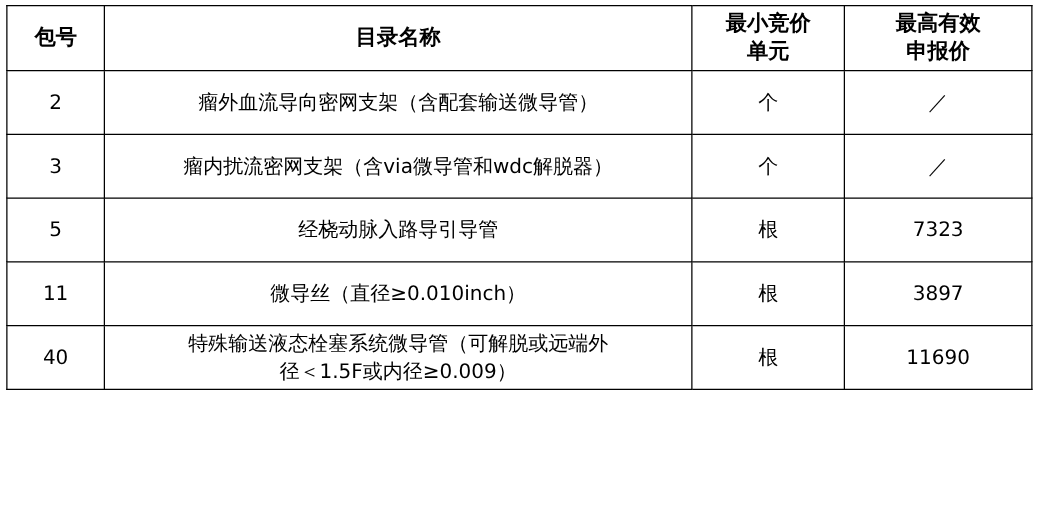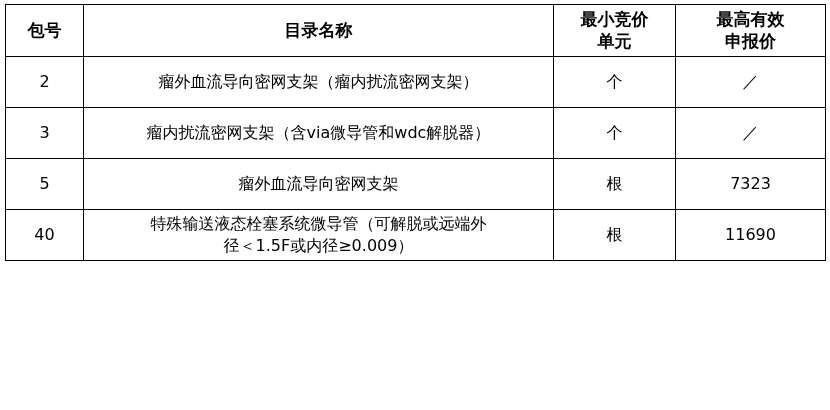--- a/index.html
+++ b/index.html
@@ -84,35 +84,41 @@
         </th>
         <th>
           <div>最高有效</div>
           <div>申报价</div>
         </th>
       </tr>
     </thead>
     <tbody>
       <tr>
         <td class="cell-pkg">2</td>
-        <td class="cell-name">瘤外血流导向密网支架（瘤内扰流密网支架）</td>
+        <td class="cell-name">瘤外血流导向密网支架（含配套输送微导管）</td>
         <td class="cell-unit">个</td>
         <td class="cell-price">／</td>
       </tr>
       <tr>
         <td class="cell-pkg">3</td>
         <td class="cell-name">瘤内扰流密网支架（含via微导管和wdc解脱器）</td>
         <td class="cell-unit">个</td>
         <td class="cell-price">／</td>
       </tr>
       <tr>
         <td class="cell-pkg">5</td>
-        <td class="cell-name">瘤外血流导向密网支架</td>
+        <td class="cell-name">经桡动脉入路导引导管</td>
         <td class="cell-unit">根</td>
         <td class="cell-price">7323</td>
+      </tr>
+      <tr>
+        <td class="cell-pkg">11</td>
+        <td class="cell-name">微导丝（直径≥0.010inch）</td>
+        <td class="cell-unit">根</td>
+        <td class="cell-price">3897</td>
       </tr>
       <tr>
         <td class="cell-pkg">40</td>
         <td class="cell-name two-line">
           <div>特殊输送液态栓塞系统微导管（可解脱或远端外</div>
           <div>径＜1.5F或内径≥0.009）</div>
         </td>
         <td class="cell-unit">根</td>
         <td class="cell-price">11690</td>
       </tr>

